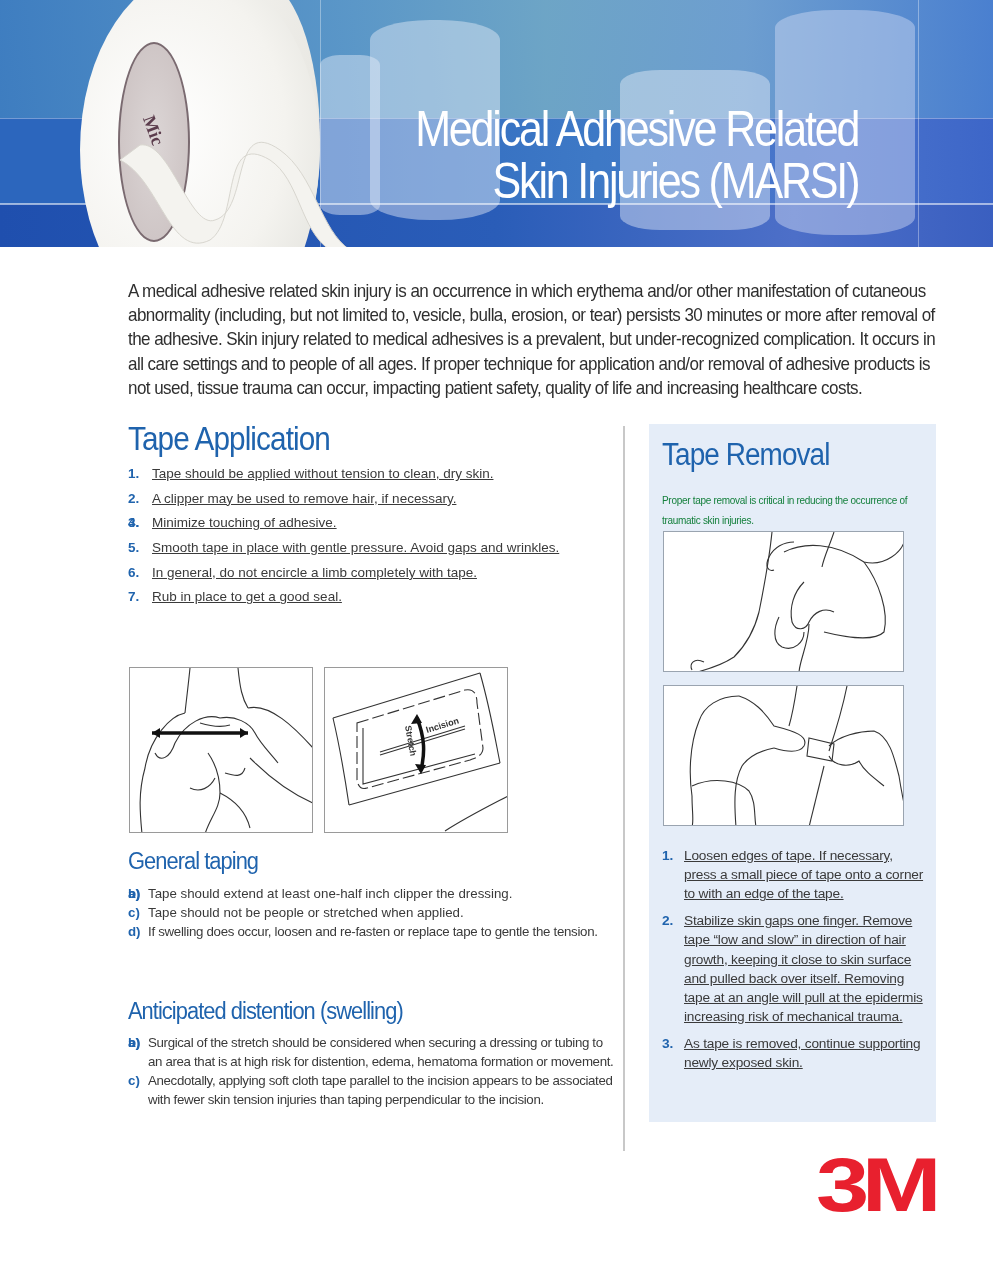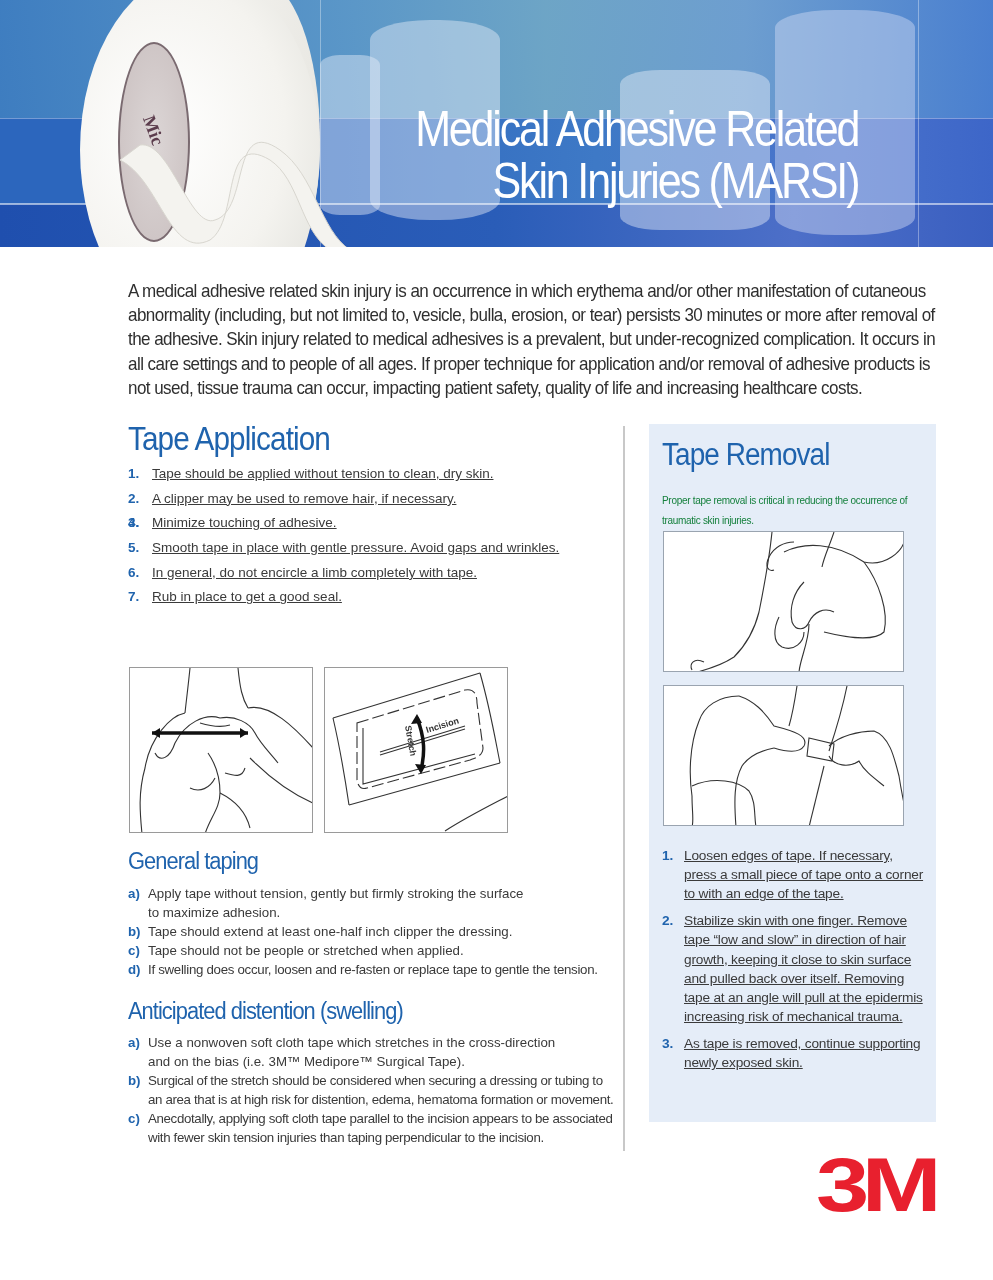--- a/index.html
+++ b/index.html
@@ -192,41 +192,39 @@
     <path d="M96,106 L90,96 L101,97 Z" fill="#111"></path>
     <text x="102" y="65" font-size="9" font-weight="bold" fill="#333" transform="rotate(-17 102 65)" font-family="Liberation Sans, sans-serif">Incision</text>
     <text x="80" y="58" font-size="9" font-weight="bold" fill="#333" transform="rotate(80 80 58)" font-family="Liberation Sans, sans-serif">Stretch</text>
   </svg>
 </div>
 
 <h3 class="h-big sub-title gen-title">General taping</h3>
 <ol class="alist gen-list">
   <li>
       <span class="num">a)</span>
-      <span class="txt" style="width:400px">Apply tape without tension, gently but firmly stroking the surface to maximize adhesion.</span>
     </li>
   <li>
       <span class="num">b)</span>
       <span class="txt">Tape should extend at least one-half inch clipper the dressing.</span>
     </li>
   <li>
       <span class="num">c)</span>
       <span class="txt">Tape should not be people or stretched when applied.</span>
     </li>
   <li>
       <span class="num">d)</span>
       <span class="txt" style="white-space:nowrap;letter-spacing:-0.3px">If swelling does occur, loosen and re-fasten or replace tape to gentle the tension.</span>
     </li>
 </ol>
 
 <h3 class="h-big sub-title dist-title">Anticipated distention (swelling)</h3>
 <ol class="alist dist-list">
   <li>
       <span class="num">a)</span>
-      <span class="txt" style="width:430px">Use a nonwoven soft cloth tape which stretches in the cross-direction and on the bias (i.e. 3M™ Medipore™ Surgical Tape).</span>
     </li>
   <li>
       <span class="num">b)</span>
       <span class="txt" style="letter-spacing:-0.35px">Surgical of the stretch should be considered when securing a dressing or tubing to an area that is at high risk for distention, edema, hematoma formation or movement.</span>
     </li>
   <li>
       <span class="num">c)</span>
       <span class="txt" style="letter-spacing:-0.35px">Anecdotally, applying soft cloth tape parallel to the incision appears to be associated with fewer skin tension injuries than taping perpendicular to the incision.</span>
     </li>
 </ol>
@@ -269,21 +267,21 @@
   </svg>
 </div>
 
 <ol class="numlist rem-list">
   <li>
       <span class="num">1.</span>
       <span class="txt">Loosen edges of tape. If necessary, press a small piece of tape onto a corner to with an edge of the tape.</span>
     </li>
   <li>
       <span class="num">2.</span>
-      <span class="txt">Stabilize skin with one finger. Remove tape “low and slow” in direction of hair growth, keeping it close to skin surface and pulled back over itself. Removing tape at an angle will pull at the epidermis increasing risk of mechanical trauma.</span>
+      <span class="txt">Stabilize skin gaps one finger. Remove tape “low and slow” in direction of hair growth, keeping it close to skin surface and pulled back over itself. Removing tape at an angle will pull at the epidermis increasing risk of mechanical trauma.</span>
     </li>
   <li>
       <span class="num">3.</span>
       <span class="txt">As tape is removed, continue supporting newly exposed skin.</span>
     </li>
 </ol>
 
 <svg class="logo" viewBox="0 0 120 62">
   <text x="0" y="58" font-family="Liberation Sans, sans-serif" font-weight="bold" font-size="76" letter-spacing="-6" fill="#e8202e" textLength="118" lengthAdjust="spacingAndGlyphs">3M</text>
 </svg>

